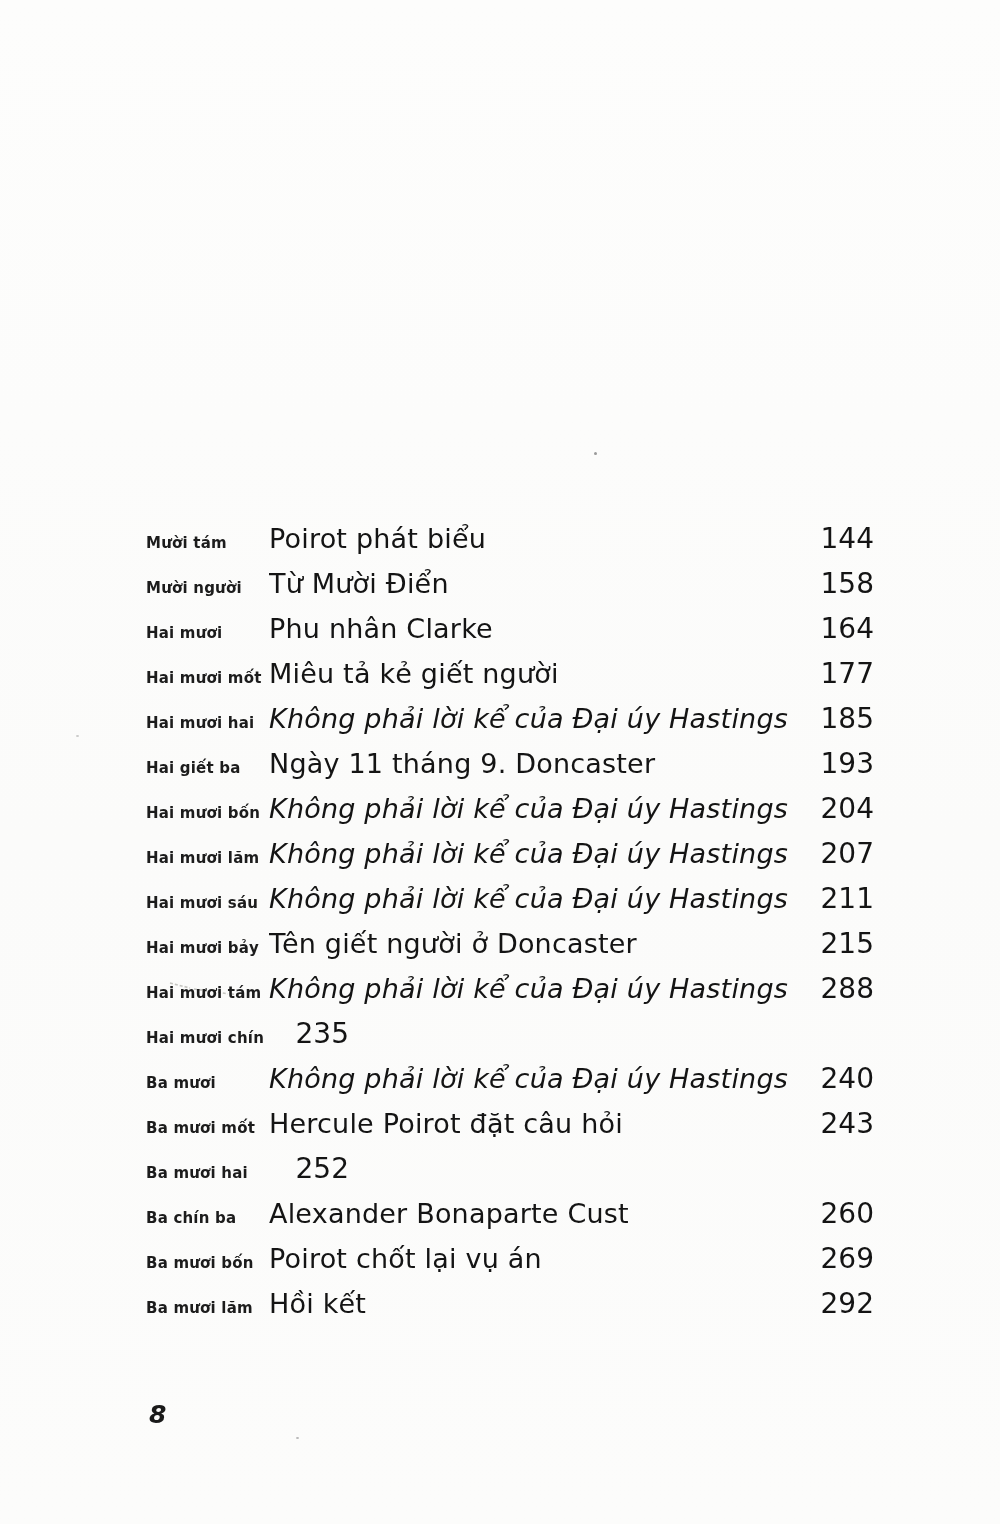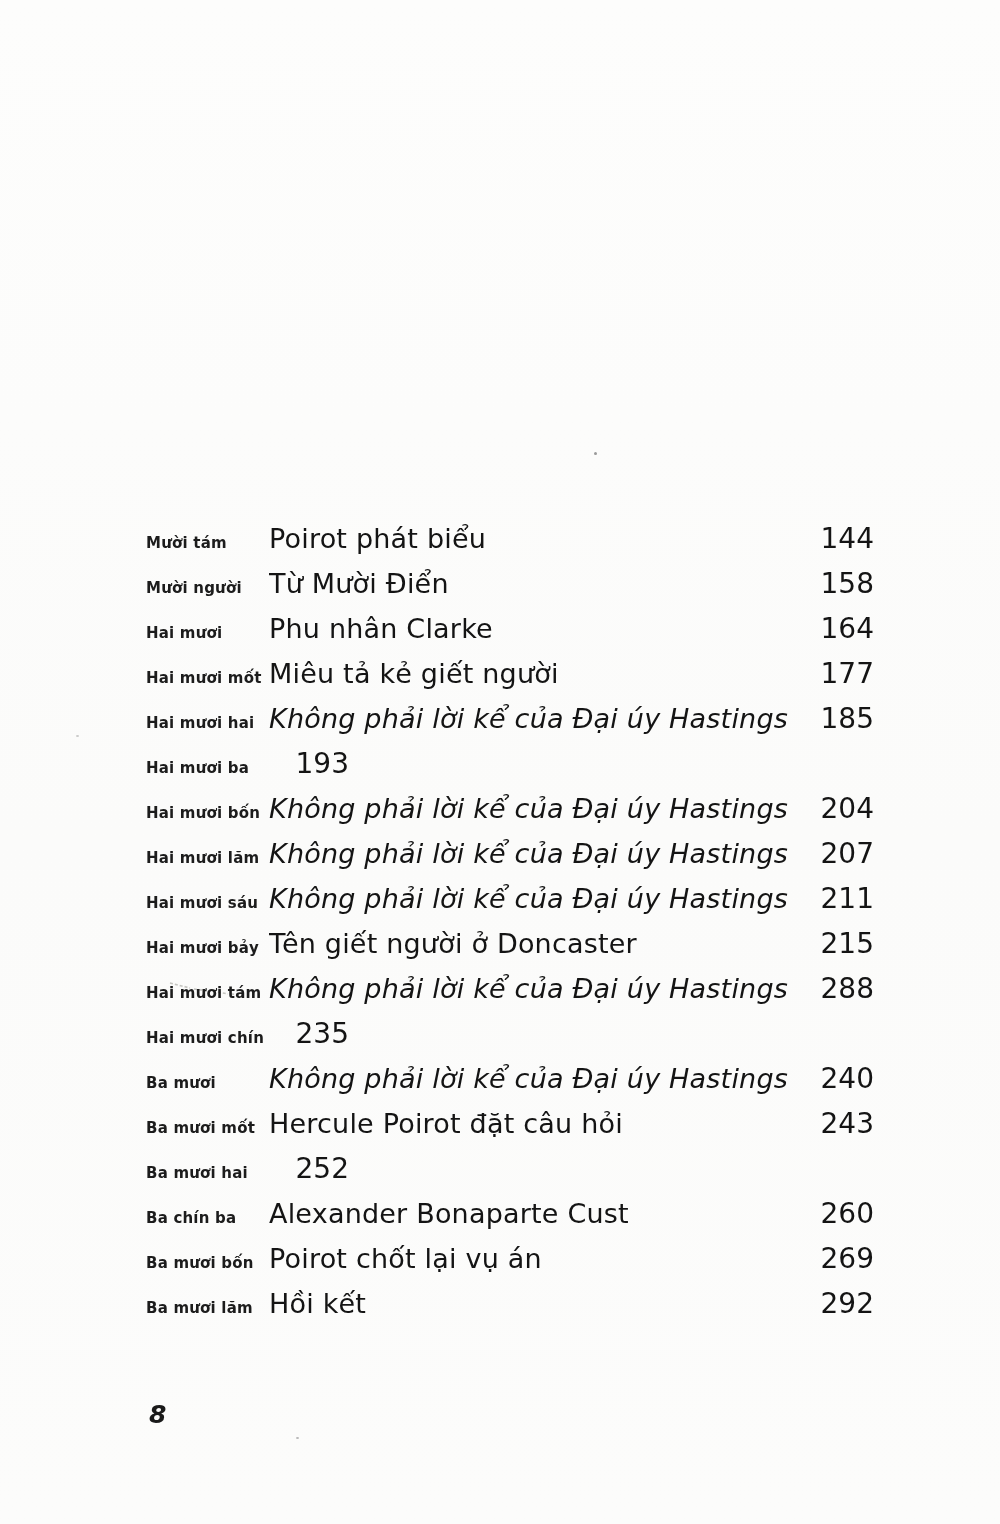--- a/index.html
+++ b/index.html
@@ -124,21 +124,22 @@
     <span class="pagenum">177</span>
   </div>
 
   <div class="toc-row">
     <span class="chapter">Hai mươi hai</span>
     <span class="title italic">Không phải lời kể của Đại úy Hastings</span>
     <span class="pagenum">185</span>
   </div>
 
   <div class="toc-row">
-    <span class="chapter">Hai mươi ba</span>
+    <span class="chapter">Hai giết ba</span>
+    <span class="title">Ngày 11 tháng 9. Doncaster</span>
     <span class="pagenum">193</span>
   </div>
 
   <div class="toc-row">
     <span class="chapter">Hai mươi bốn</span>
     <span class="title italic">Không phải lời kể của Đại úy Hastings</span>
     <span class="pagenum">204</span>
   </div>
 
   <div class="toc-row">

